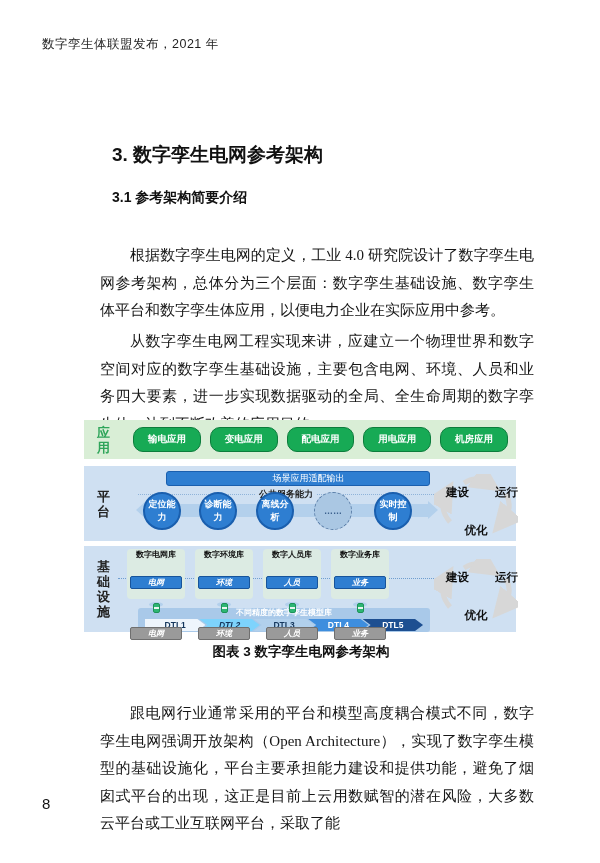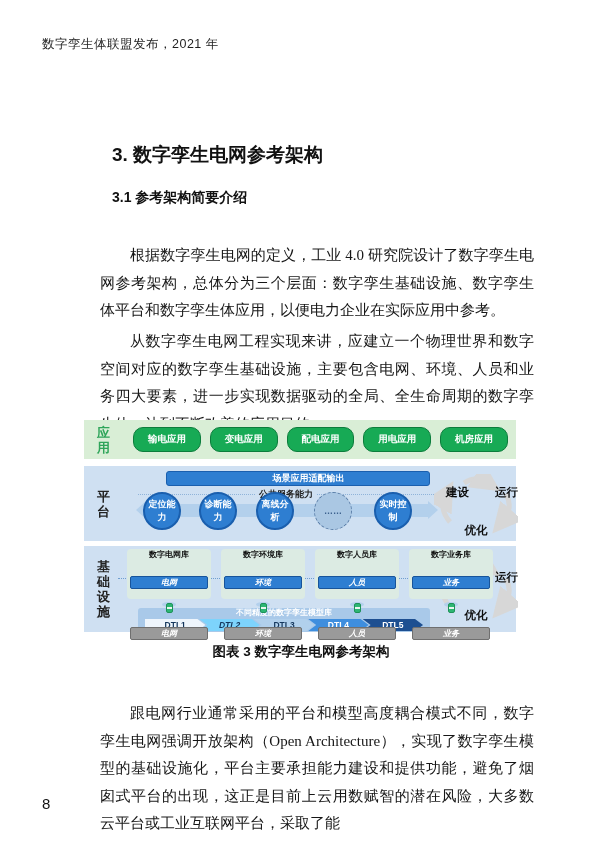--- a/index.html
+++ b/index.html
@@ -34,21 +34,21 @@
   .v-label.green{color:#2fa55a;}
 
   
   .app-buttons{position:absolute;left:49px;right:8px;top:7px;display:flex;gap:9px;}
   .app-btn{flex:1;height:25px;background:#17aa55;border:1.5px solid #0c7d3c;border-radius:10px;
            color:#fff;font-size:9.5px;font-weight:bold;display:flex;align-items:center;
            justify-content:center;box-sizing:border-box;}
 
   
   .output-bar{position:absolute;left:82px;top:5px;width:264px;height:15px;background:#2e7ed1;
-              border:1px solid #1a5fae;border-radius:3px;color:#fff;font-size:9px;font-weight:bold;
+              border:1px solid #1a5fae;border-radius:3px;color:#fff;font-size:9px;font-weight:normal;
               display:flex;align-items:center;justify-content:center;box-sizing:border-box;padding-left:21px;}
   .svc-divider{position:absolute;left:54px;top:22px;width:296px;display:flex;align-items:center;
                font-size:9px;font-weight:bold;color:#222;}
   .svc-divider::before,.svc-divider::after{content:"";flex:1;border-top:1.5px dotted #8fb3d9;}
   .svc-divider span{margin:0 4px;}
   .cap-band{position:absolute;left:62px;top:38px;width:282px;height:13px;background:#b3d0ec;}
   .cap-band::before,.cap-band::after{content:"";position:absolute;top:-3px;border-top:9px solid transparent;
                border-bottom:9px solid transparent;}
   .cap-band::before{left:-10px;border-right:10px solid #b3d0ec;}
   .cap-band::after{right:-10px;border-left:10px solid #b3d0ec;}
@@ -62,21 +62,21 @@
   .cycle{position:absolute;width:84px;height:62px;}
   .cycle-platform{right:-2px;top:8px;}
   .cycle-infra{right:-2px;top:13px;}
   .cycle svg{position:absolute;left:0;top:0;}
   .cycle span{position:absolute;font-size:11.5px;font-weight:bold;color:#0d0d0d;}
   .cyc-build{left:0;top:11px;padding-left:12px;} .cyc-run{right:0;top:11px;}
   .cyc-opt{left:50%;bottom:-2px;transform:translateX(-50%);}
 
   
   .infra-dotline{position:absolute;left:34px;top:32px;width:318px;border-top:1.5px dotted #6f9ecf;}
-  .groups{position:absolute;left:43px;top:3px;width:366px;display:flex;gap:10px;}
+  .groups{position:absolute;left:43px;top:3px;width:262px;display:flex;gap:10px;}
   .group{position:relative;flex:1;height:50px;background:#dcebe3;border-radius:4px;z-index:1;}
   .group::after{content:"";position:absolute;left:50%;bottom:-8px;width:14px;height:5px;
                 margin-left:-7px;background:#b3d0ec;border-radius:50%;}
   .group-title{font-size:8px;font-weight:bold;color:#111;text-align:center;line-height:10px;margin-top:1px;}
   .dbox{height:13px;margin:16px 3px;border-radius:2px;color:#fff;font-size:8px;font-weight:bold;
         display:flex;align-items:center;justify-content:center;box-sizing:border-box;font-style:italic;}
   .dbox.blue{background:#2e7ed1;border:1px solid #17549b;}
   .dbox.gray{background:#9a9a9a;border:1px solid #6f6f6f;}
   .connector{width:7px;height:10px;margin:-2px auto;position:relative;z-index:2;border-radius:2px;
              background:linear-gradient(#2db673 42%,#e8f6ef 42% 58%,#2db673 58%);

